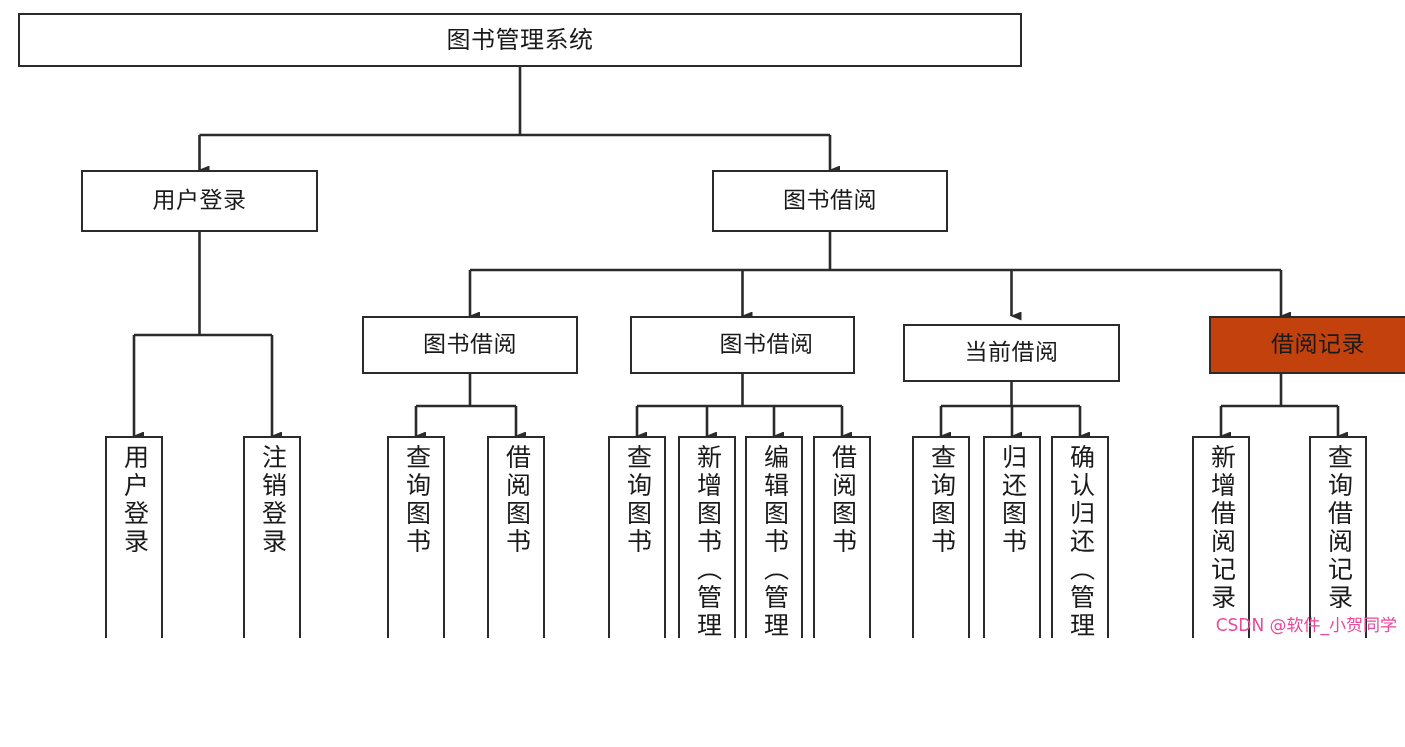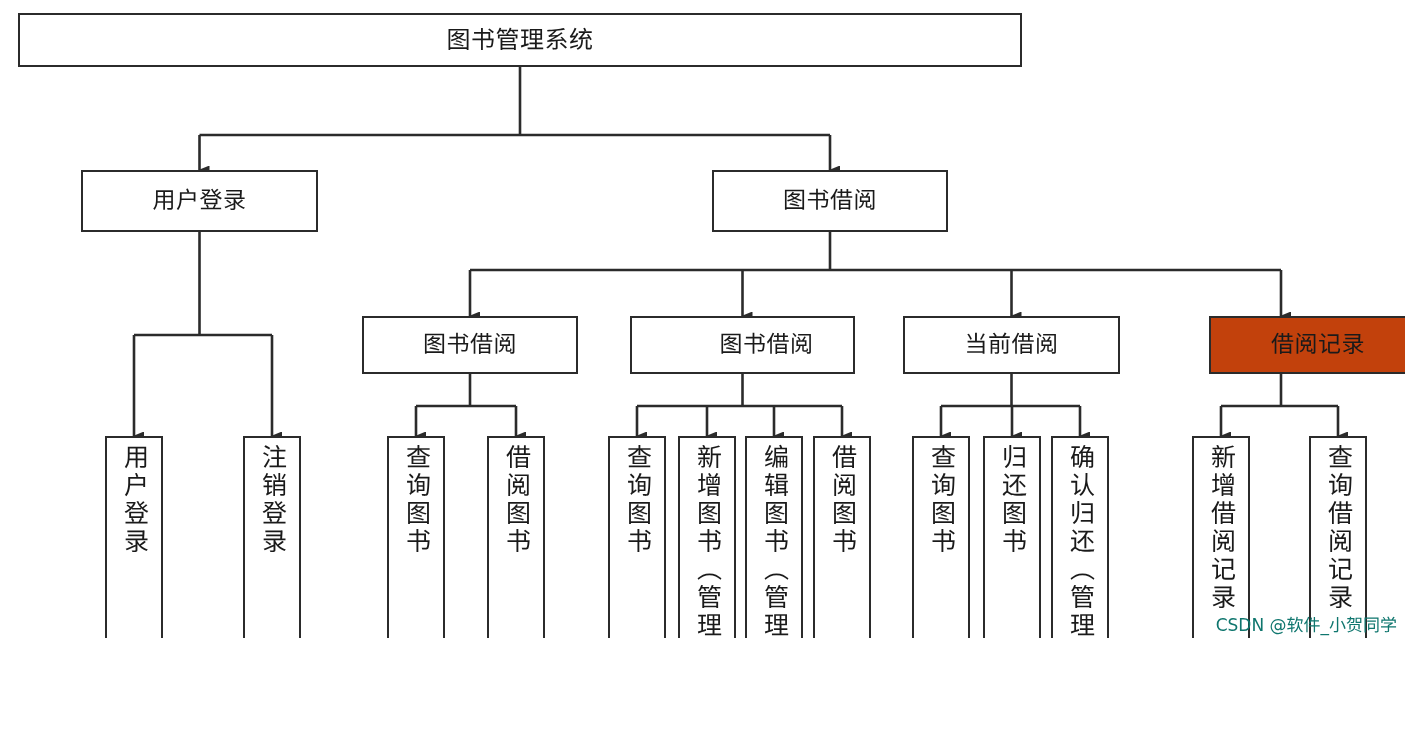--- a/index.html
+++ b/index.html
@@ -63,21 +63,21 @@
     font-size: 25px;
     line-height: 1.0;
     letter-spacing: 3px;
     white-space: nowrap;
   }
   #watermark {
     position: absolute;
     right: 8px;
     bottom: 2px;
     font-size: 17px;
-    color: #0f766e;
+    color: #ec4899;
     z-index: 5;
     user-select: none;
     white-space: nowrap;
   }
 </style>
 </head>
 <body>
 
 <div id="diagram-root">
 
@@ -133,21 +133,21 @@
       </div>
       <div class="node horizontal" style="left: 712px; top: 170px; width: 236px; height: 62px; border-color: rgb(43, 43, 43); background: rgb(255, 255, 255);">
         <span class="node-label">图书借阅</span>
       </div>
       <div class="node horizontal" style="left: 362px; top: 316px; width: 216px; height: 58px; border-color: rgb(43, 43, 43); background: rgb(255, 255, 255);">
         <span class="node-label">图书借阅</span>
       </div>
       <div class="node horizontal" style="left: 630px; top: 316px; width: 225px; height: 58px; border-color: rgb(43, 43, 43); background: rgb(255, 255, 255); padding-left: 48px;">
         <span class="node-label">图书借阅</span>
       </div>
-      <div class="node horizontal" style="left: 903px; top: 316px; width: 217px; height: 58px; border-color: rgb(43, 43, 43); background: rgb(255, 255, 255);">
+      <div class="node horizontal" style="left: 903px; top: 324px; width: 217px; height: 58px; border-color: rgb(43, 43, 43); background: rgb(255, 255, 255);">
         <span class="node-label">当前借阅</span>
       </div>
       <div class="node horizontal" style="left: 1172px; top: 316px; width: 218px; height: 58px; border-color: rgb(43, 43, 43); background: #c2410c; margin-left: 37px;">
         <span class="node-label">借阅记录</span>
       </div>
       <div class="node vertical" style="left: 105px; top: 436px; width: 58px; height: 297px; border-color: rgb(43, 43, 43); background: rgb(255, 255, 255);">
         <span class="node-label">用户登录</span>
       </div>
       <div class="node vertical" style="left: 243px; top: 436px; width: 58px; height: 297px; border-color: rgb(43, 43, 43); background: rgb(255, 255, 255);">
         <span class="node-label">注销登录</span>

